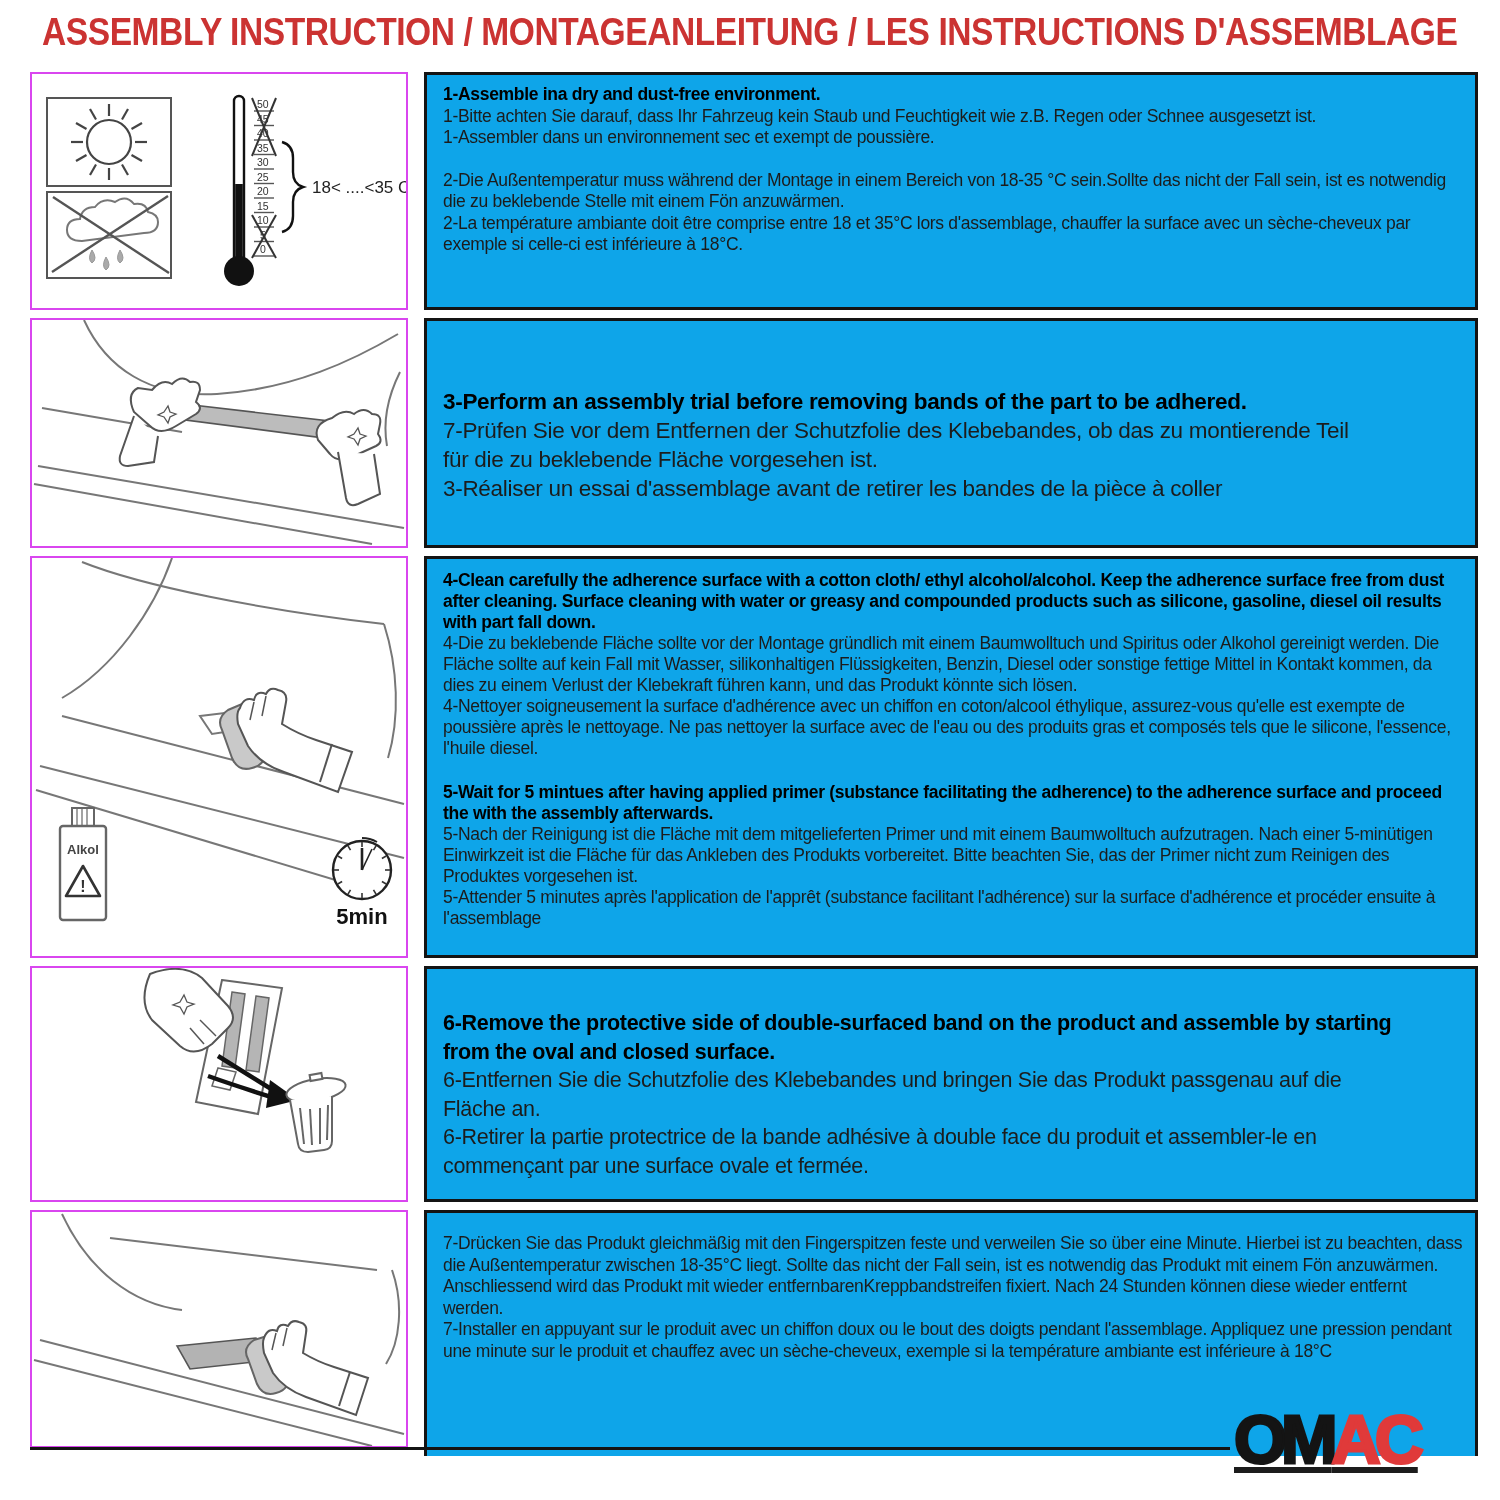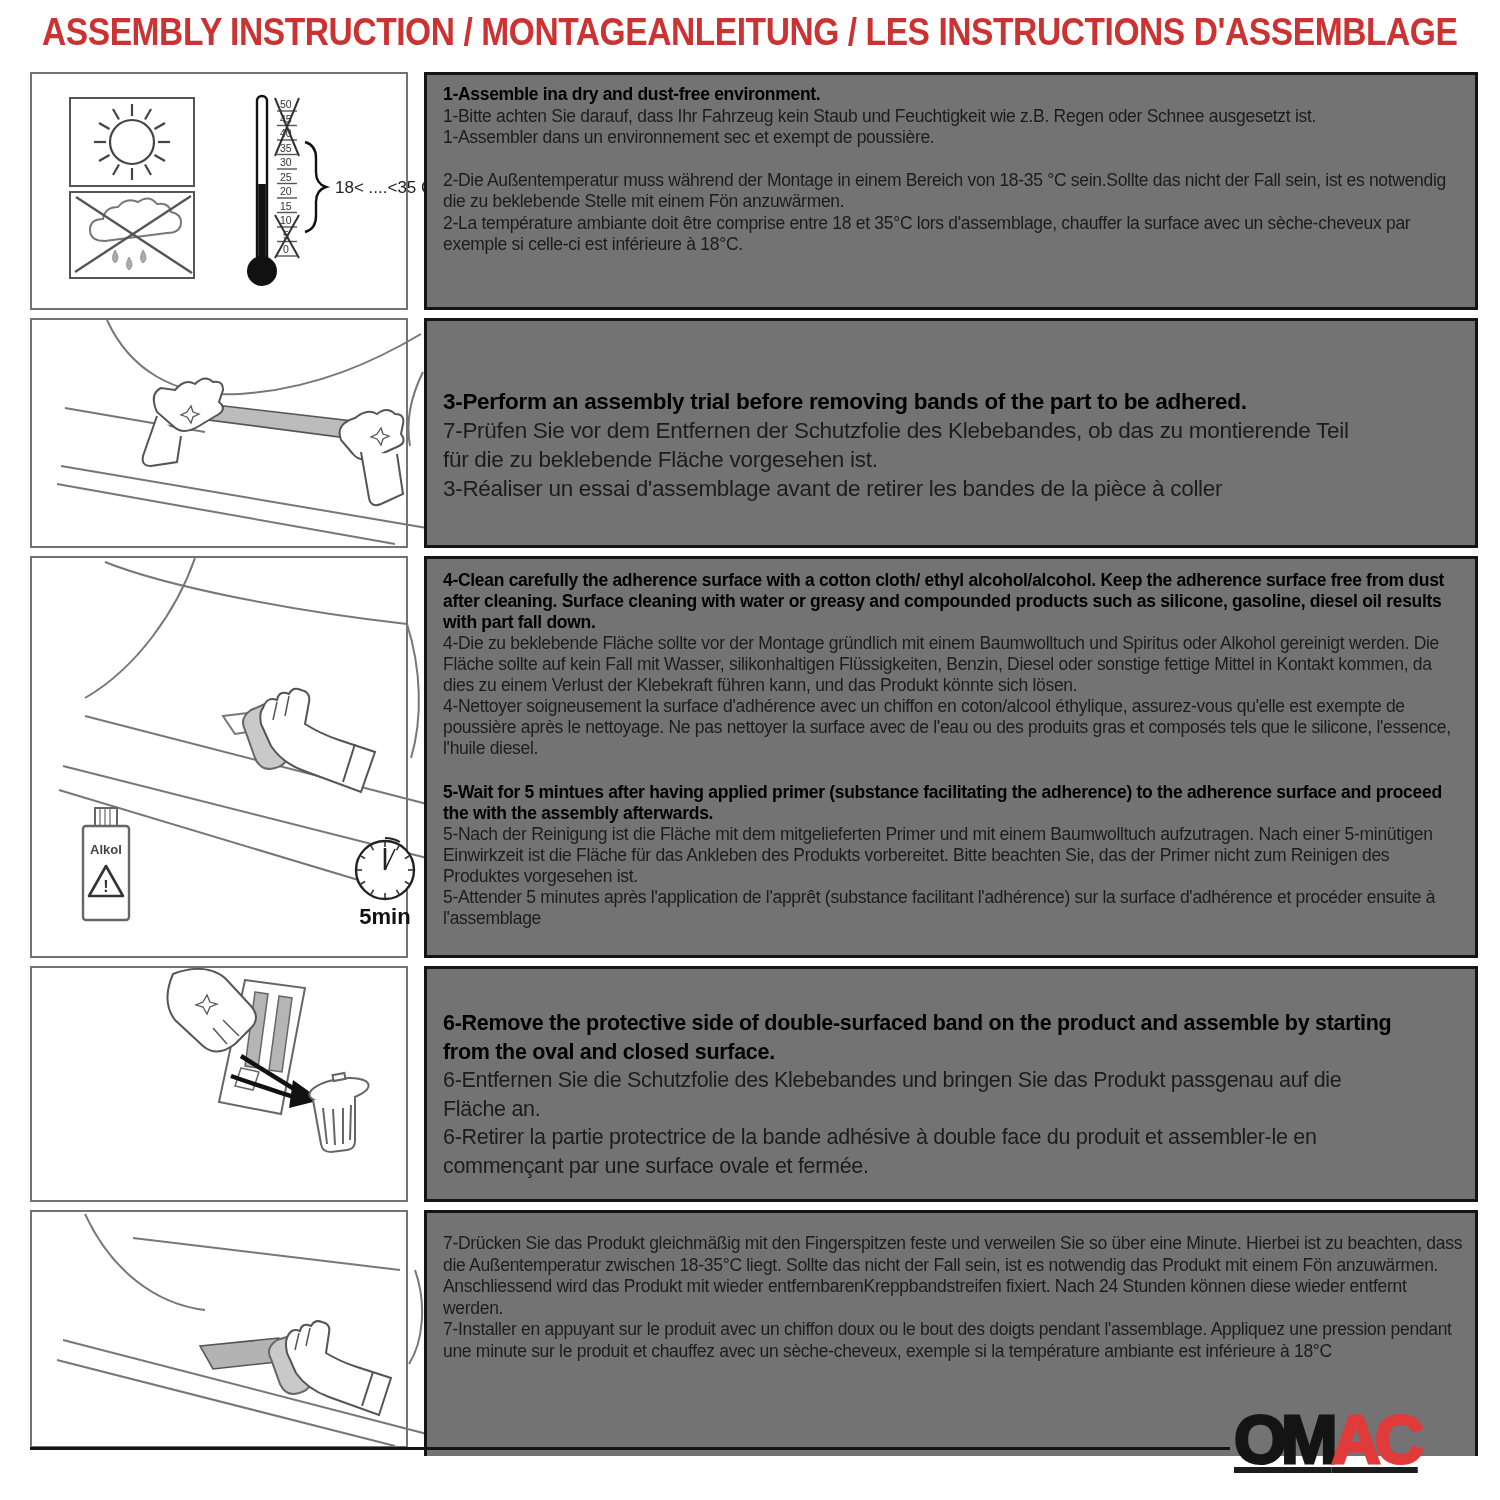--- a/index.html
+++ b/index.html
@@ -1,21 +1,21 @@
 <!DOCTYPE html>
 <html><head>
 <meta charset="utf-8">
 <style>
   html,body{margin:0;padding:0;background:#fff;}
   .page{position:relative;width:1500px;height:1500px;background:#fff;overflow:hidden;
         font-family:"Liberation Sans",sans-serif;color:#1c1c1c;}
   .title{position:absolute;left:42px;top:10px;font-size:39px;font-weight:bold;color:#cb3332;
          white-space:nowrap;letter-spacing:-0.5px;transform:scaleX(0.86);transform-origin:left top;}
-  .ibox{position:absolute;border:2px solid #737373;background:#fff;box-sizing:border-box;padding-left:23px;}
-  .tbox{position:absolute;border:3px solid #141414;background:#737373;box-sizing:border-box;overflow:hidden;}
+  .ibox{position:absolute;border:2px solid #d946ef;background:#fff;box-sizing:border-box;}
+  .tbox{position:absolute;border:3px solid #141414;background:#0ea5e9;box-sizing:border-box;overflow:hidden;}
   .tbox p{margin:0;letter-spacing:-0.3px;}
   .tbox .b{font-weight:bold;color:#000;}
   .t-sm{font-size:17.5px;line-height:21.5px;padding:9px 12px 0 16px;}
   .t-lg{font-size:22.5px;line-height:29px;}
   .t-md{font-size:21.5px;line-height:28.5px;}
   .gap-sm{height:21px;}
   .r2pad{padding:66px 0 0 16px;}
   .r2pad p{max-width:935px;}
   .r3pad{font-size:17.5px;line-height:21px;padding:11px 10px 0 16px;}
   .r3gap{height:23px;}

